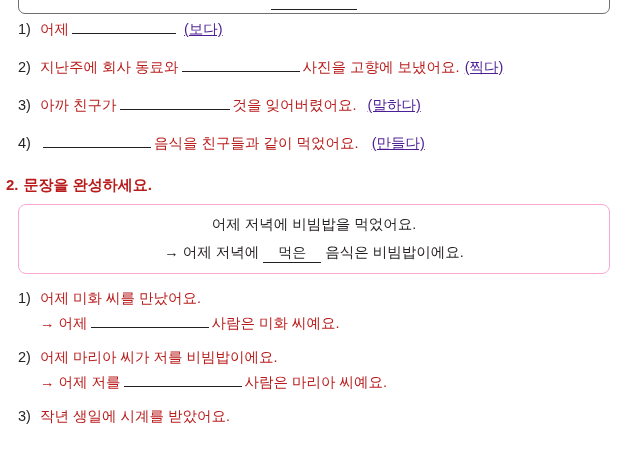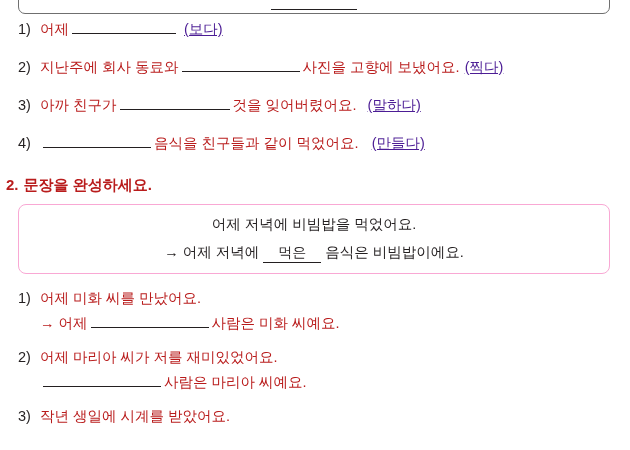--- a/index.html
+++ b/index.html
@@ -226,23 +226,24 @@
       <span class="qtext">어제 미화 씨를 만났어요.</span>
     </div>
     <div class="qrow2 sub">
       <span class="qtext">→ 어제</span>
       <span class="blank w2"></span>
       <span class="qtext">사람은 미화 씨예요.</span>
     </div>
 
     <div class="qrow2">
       <span class="qnum">2)</span>
-      <span class="qtext">어제 마리아 씨가 저를 재미있었어요.</span>
+      <span class="qtext">어제 마리아 씨가 저를 비빔밥이에요.</span>
     </div>
     <div class="qrow2 sub">
+      <span class="qtext">→ 어제 저를</span>
       <span class="blank w2"></span>
       <span class="qtext">사람은 마리아 씨예요.</span>
     </div>
 
     <div class="qrow2">
       <span class="qnum">3)</span>
       <span class="qtext">작년 생일에 시계를 받았어요.</span>
     </div>
 
   </div>

